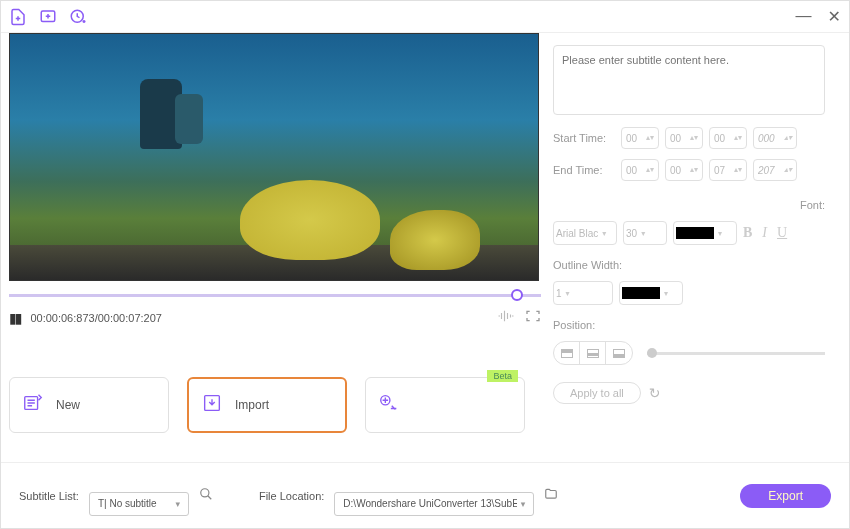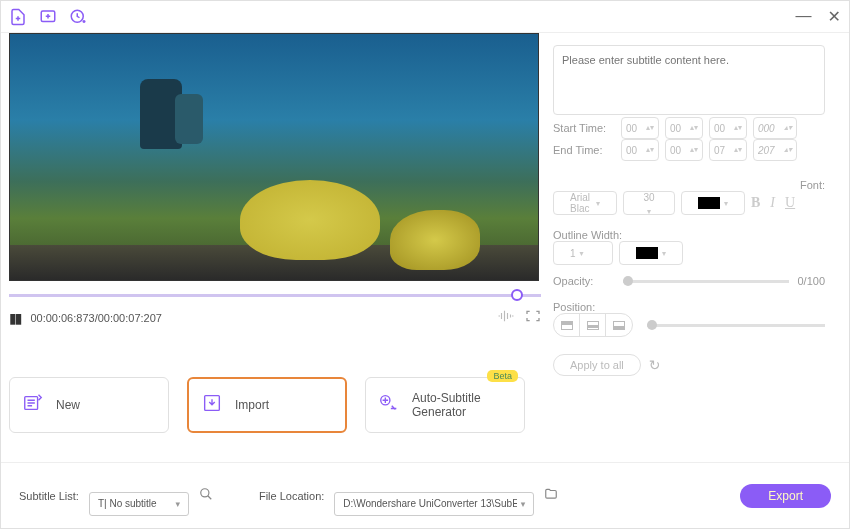--- a/index.html
+++ b/index.html
@@ -20,29 +20,29 @@
 .timeline { margin-top: 10px; position: relative; height: 10px; }
 .track { position: absolute; top: 3px; width: 100%; height: 3px; background: #d0c4f0; }
 .handle { position: absolute; right: 18px; top: -2px; width: 12px; height: 12px; border-radius: 50%; background: #fff; border: 2px solid #8b5cf6; }
 .controls { display: flex; align-items: center; gap: 10px; margin-top: 8px; font-size: 11px; color: #555; }
 .play-btn { font-size: 14px; color: #333; letter-spacing: -2px; }
 .controls-right { margin-left: auto; display: flex; gap: 10px; color: #999; font-size: 16px; }
 .action-row { display: flex; gap: 18px; margin-top: 50px; }
 .action-card { width: 160px; height: 56px; border: 1px solid #e0e0e0; border-radius: 6px; display: flex; align-items: center; padding: 0 12px; gap: 12px; font-size: 12px; color: #555; position: relative; cursor: pointer; }
 .action-card.active { border: 2px solid #e8863a; }
 .action-card .ico { color: #8b5cf6; font-size: 18px; }
-.badge { position: absolute; top: -8px; right: 6px; background: #fde047; color: #4a8a5a; font-size: 9px; padding: 1px 6px; border-radius: 5px; }
+.badge { position: absolute; top: -8px; right: 6px; background: #bef264; color: #4a8a5a; font-size: 9px; padding: 1px 6px; border-radius: 0; }
 .right-panel { width: 290px; padding: 12px 14px 0 4px; font-size: 11px; color: #999; }
 .subtitle-input { width: 100%; height: 70px; border: 1px solid #e0e0e0; border-radius: 4px; padding: 8px; font-size: 11px; color: #bbb; resize: none; font-family: inherit; }
-.row { display: flex; align-items: center; gap: 6px; }
+.row { display: flex; align-items: center; margin-top: 10px; gap: 6px; }
 .row-label { width: 62px; flex-shrink: 0; }
 .spinner { width: 38px; height: 22px; border: 1px solid #e0e0e0; border-radius: 4px; display: flex; align-items: center; justify-content: space-between; padding: 0 4px; font-size: 10px; color: #bbb; }
 .spinner.wide { width: 44px; font-style: italic; }
 .spin-arrows { display: flex; flex-direction: column; line-height: 6px; font-size: 8px; color: #ccc; }
-.sel { border: 1px solid #e0e0e0; border-radius: 4px; height: 24px; padding: 0 16px; font-size: 10px; color: #bbb; display: flex; align-items: center; gap: 4px; }
+.sel { border: 1px solid #e0e0e0; border-radius: 4px; height: 24px; padding: 0 2px; font-size: 10px; color: #bbb; display: flex; align-items: center; gap: 4px; }
 .sel .tri { font-size: 8px; color: #ccc; }
 .color-swatch { width: 38px; height: 12px; background: #000; }
 .fmt-btns { display: flex; gap: 10px; color: #ccc; font-size: 14px; }
 .fmt-btns span { font-family: Georgia, serif; }
 .slider-row { display: flex; align-items: center; gap: 8px; margin-top: 10px; }
 .slider-track { flex: 1; height: 3px; background: #e0e0e0; position: relative; }
 .slider-dot { width: 10px; height: 10px; border-radius: 50%; background: #ccc; position: absolute; top: -4px; left: 0; }
 .pos-btns { display: flex; border: 1px solid #e0e0e0; border-radius: 12px; overflow: hidden; }
 .pos-btn { width: 26px; height: 22px; display: flex; align-items: center; justify-content: center; border-right: 1px solid #e0e0e0; }
 .pos-btn:last-child { border-right: none; }
@@ -140,21 +140,20 @@
         <span>Import</span>
       </div>
       <div class="action-card">
         <span class="badge">Beta</span>
         <span class="ico">
           <svg width="22" height="22" viewBox="0 0 24 24" fill="none" stroke="#8b5cf6" stroke-width="1.5">
               <circle cx="8" cy="9" r="5"></circle>
               <path d="M5 9h6M8 6v6M15 15l4 4M14 18h6"></path>
             </svg>
         </span>
-        <span>Auto-Subtitle Generator</span>
       </div>
     </div>
   </div>
 
   <div class="right-panel">
     <textarea class="subtitle-input" placeholder="Please enter subtitle content here." style=""></textarea>
 
     <div class="row">
       <span class="row-label">Start Time:</span>
       <div class="spinner">
@@ -195,21 +194,21 @@
     </div>
 
     <div class="row" style="margin-top:18px;justify-content:flex-end;">
         <span>Font:</span>
       </div>
     <div class="row">
       <div class="sel" style="width:64px;">
           <span>Arial Blac</span>
           <span class="tri">▾</span>
         </div>
-      <div class="sel" style="width:52px;flex-direction:column;">
+      <div class="sel" style="width:44px;">
           <span>30</span>
           <span class="tri">▾</span>
         </div>
       <div class="sel" style="width:64px;">
           <span class="color-swatch"></span>
           <span class="tri">▾</span>
         </div>
       <div class="fmt-btns">
         <span style="font-weight:bold;">B</span>
         <span style="font-style:italic;">I</span>
@@ -224,27 +223,20 @@
       <div class="sel" style="width:60px;">
           <span>1</span>
           <span class="tri">▾</span>
         </div>
       <div class="sel" style="width:64px;">
           <span class="color-swatch"></span>
           <span class="tri">▾</span>
         </div>
     </div>
 
-    <div class="slider-row">
-      <span class="row-label">Opacity:</span>
-      <div class="slider-track">
-          <div class="slider-dot"></div>
-        </div>
-      <span>0/100</span>
-    </div>
 
     <div class="row" style="margin-top:14px;">
         <span>Position:</span>
       </div>
     <div class="row">
       <div class="pos-btns">
         <div class="pos-btn">
             <div class="pos-rect top"></div>
           </div>
         <div class="pos-btn">

